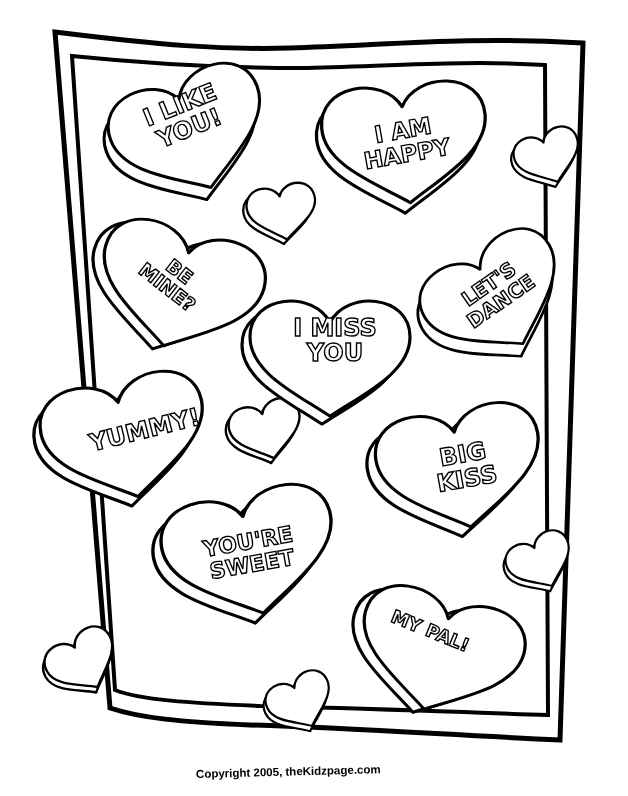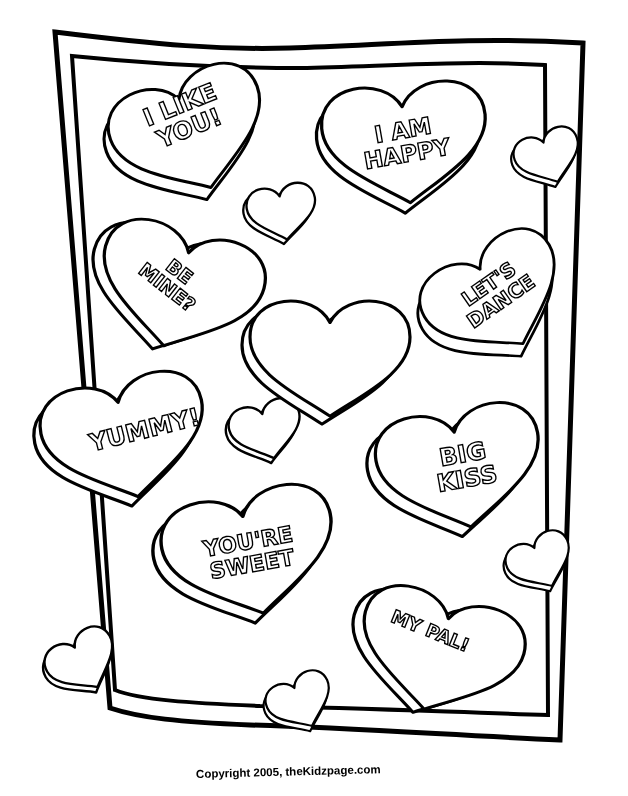--- a/index.html
+++ b/index.html
@@ -114,20 +114,22 @@
       <use href="#heartShape" class="heart-line" transform="scale(0.82,0.72)"></use>
     </g>
   </svg>
 
   <div class="msg" style="left:125px; top:92px; width:120px; font-size:24px; transform: rotate(-22deg);">I LIKE
 YOU!</div>
   <div class="msg" style="left:350px; top:118px; width:110px; font-size:23px; transform: rotate(-10deg);">I AM
 HAPPY</div>
   <div class="msg" style="left:118px; top:260px; width:110px; font-size:19px; transform: rotate(38deg);">BE
 MINE?</div>
+  <div class="msg" style="left:280px; top:316px; width:110px; font-size:24px; transform: rotate(0deg);">I MISS
+YOU</div>
   <div class="msg" style="left:440px; top:272px; width:110px; font-size:20px; transform: rotate(-35deg);">LET'S
 DANCE</div>
   <div class="msg" style="left:70px; top:418px; width:150px; font-size:24px; transform: rotate(-14deg);">YUMMY!</div>
   <div class="msg" style="left:420px; top:442px; width:90px; font-size:24px; transform: rotate(-10deg);">BIG
 KISS</div>
   <div class="msg" style="left:185px; top:530px; width:130px; font-size:22px; transform: rotate(-10deg);">YOU'RE
 SWEET</div>
   <div class="msg" style="left:370px; top:622px; width:120px; font-size:18px; transform: rotate(22deg);">MY PAL!</div>
 
   <div class="copyright">Copyright 2005, theKidzpage.com</div>

